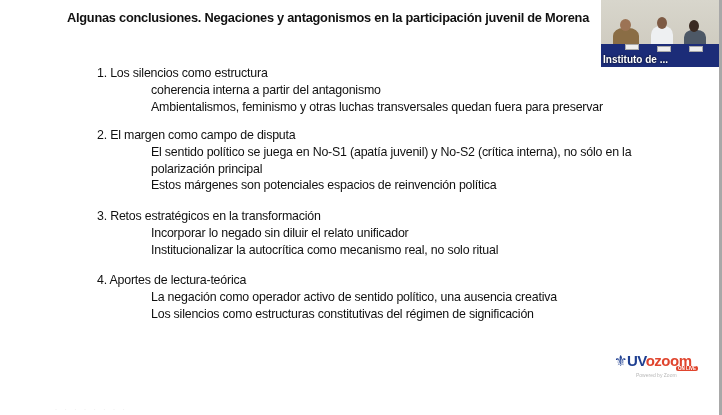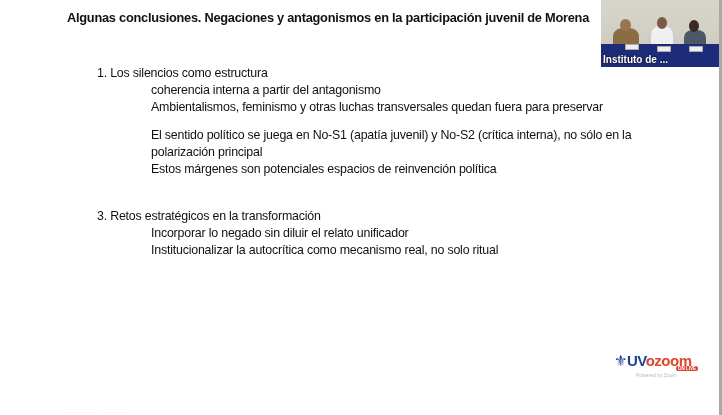--- a/index.html
+++ b/index.html
@@ -74,35 +74,43 @@
 
   <div class="section" style="top:65px">
     <div class="heading">1. Los silencios como estructura</div>
     <div class="body">
       <div>coherencia interna a partir del antagonismo</div>
       <div>Ambientalismos, feminismo y otras luchas transversales quedan fuera para  preservar</div>
     </div>
   </div>
 
   <div class="section" style="top:127px">
+    <div class="heading">2. El margen como campo de disputa</div>
     <div class="body">
       <div>El sentido político se juega en No-S1 (apatía juvenil) y No-S2 (crítica interna), no sólo en la</div>
       <div>polarización principal</div>
       <div>Estos márgenes son potenciales espacios de reinvención política</div>
     </div>
   </div>
 
   <div class="section" style="top:208px">
     <div class="heading">3. Retos estratégicos en la transformación</div>
     <div class="body">
       <div>Incorporar lo negado sin diluir el relato unificador</div>
       <div>Institucionalizar la autocrítica como mecanismo real, no solo ritual</div>
     </div>
   </div>
 
+  <div class="section" style="top:272px">
+    <div class="heading">4. Aportes de lectura-teórica</div>
+    <div class="body">
+      <div>La negación como operador activo de sentido político, una ausencia creativa</div>
+      <div>Los silencios como estructuras constitutivas del régimen de significación</div>
+    </div>
+  </div>
 
   <div class="footer-text">· · · · · · · ·</div>
 </div>
 
 <div class="video-tile">
   <div class="wall"></div>
   <div class="person" style="left:12px;top:28px;width:26px;height:20px;background:#8a6d45;"></div>
   <div class="head" style="left:19px;top:19px;width:11px;height:12px;background:#9c7355;"></div>
   <div class="person" style="left:50px;top:26px;width:22px;height:22px;background:#eef0f2;"></div>
   <div class="head" style="left:56px;top:17px;width:10px;height:12px;background:#7d5a44;"></div>

